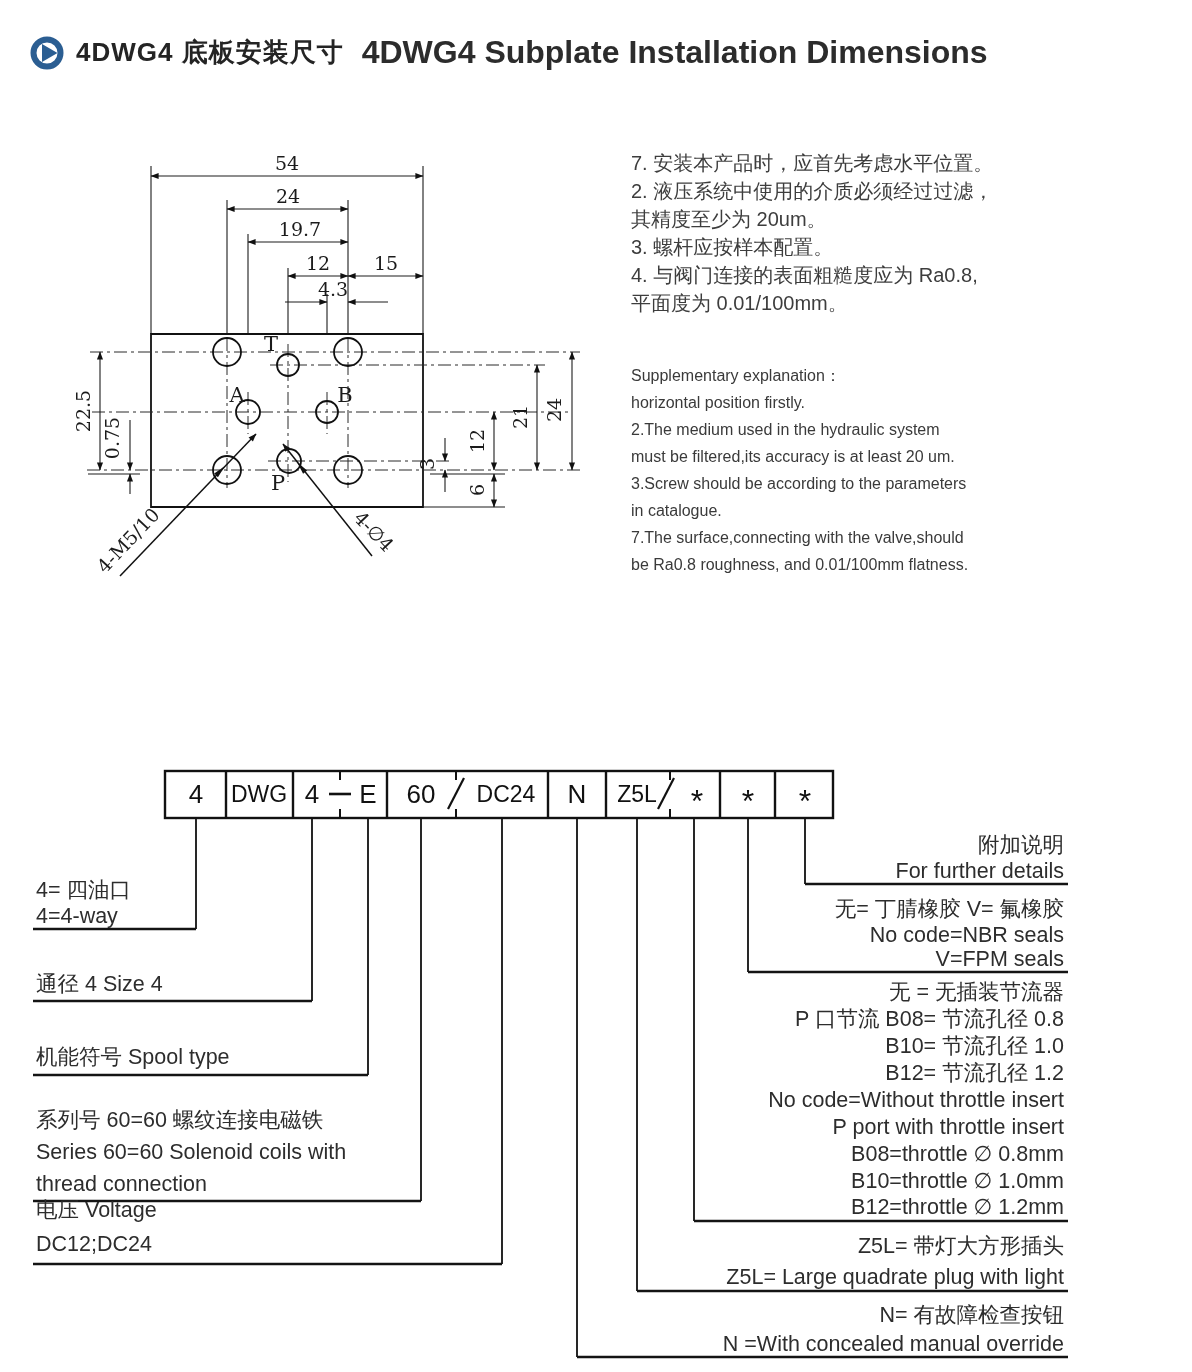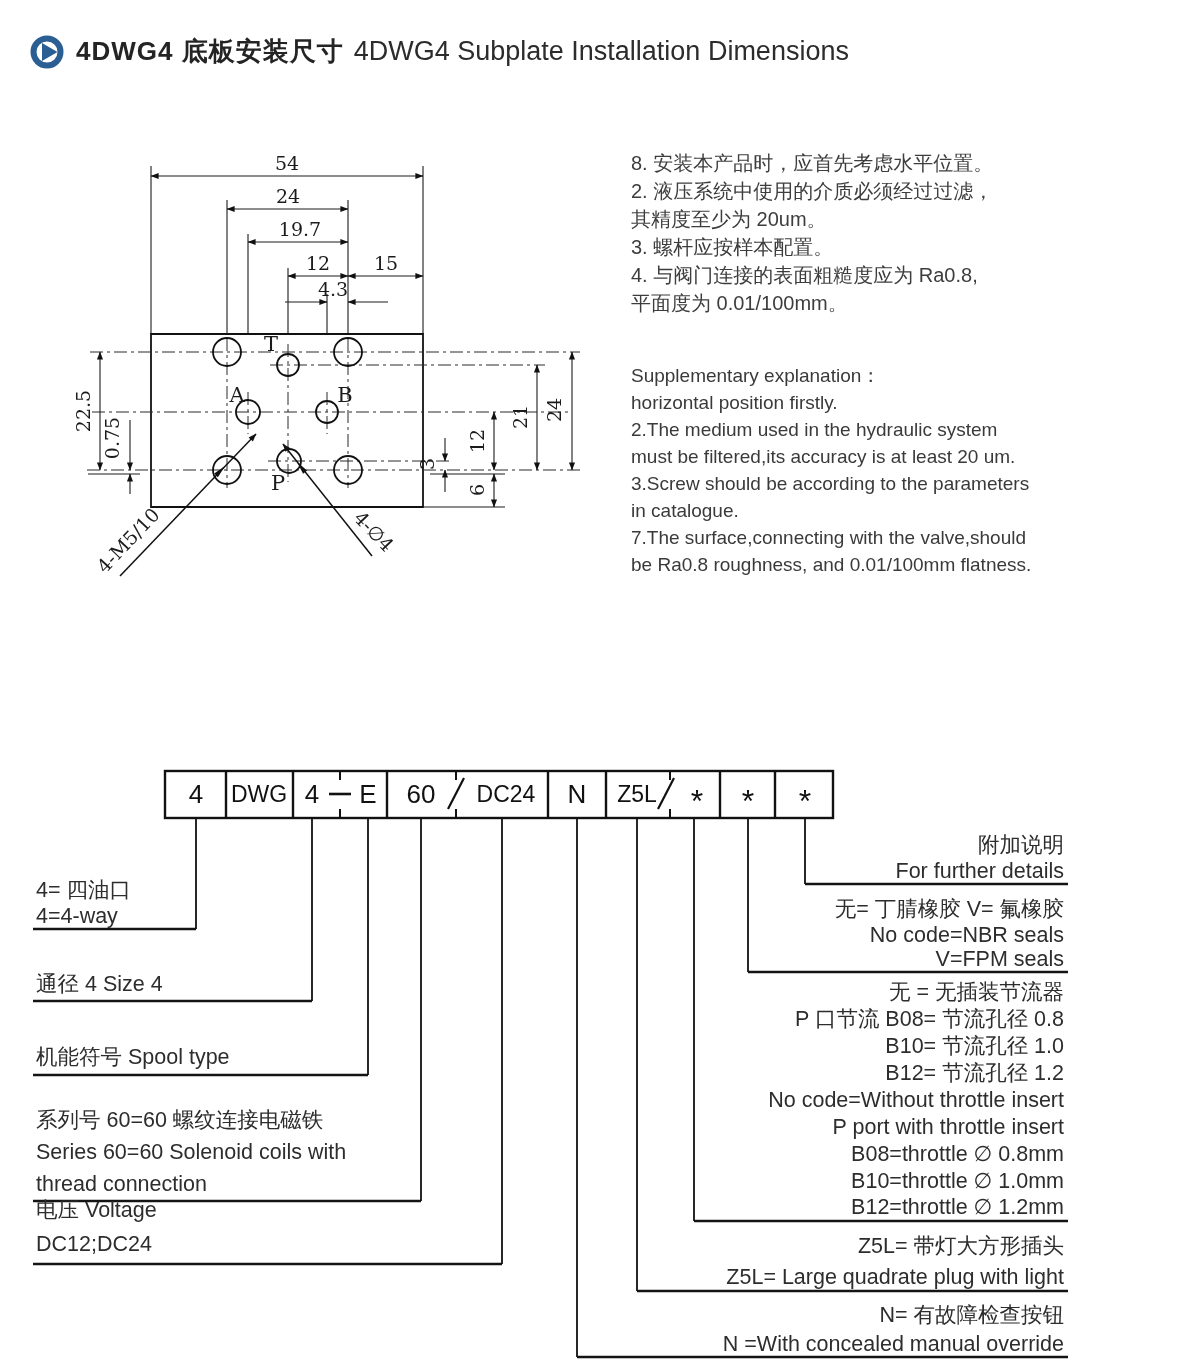--- a/index.html
+++ b/index.html
@@ -1,24 +1,24 @@
 <!DOCTYPE html>
 <html><head>
 <meta charset="utf-8">
 <style>
   html,body{margin:0;padding:0;background:#ffffff;}
   .page{position:relative;width:1192px;height:1372px;background:#fff;overflow:hidden;
         font-family:"Liberation Sans","DejaVu Sans",sans-serif;color:#2b2b2b;}
   .header{position:absolute;left:30px;top:34px;display:flex;align-items:center;}
   .logo{width:34px;height:34px;flex:0 0 auto;}
   .title-cn{font-size:26px;font-weight:700;color:#242424;margin-left:12px;letter-spacing:1px;}
-  .title-en{font-size:27px;font-weight:400;color:#2c2c2c;margin-left:10px;}
+  .title-en{font-size:32px;font-weight:700;color:#2c2c2c;margin-left:18px;}
   .notes{position:absolute;left:631px;width:445px;color:#3d3d3d;}
   .notes-cn{top:149px;font-size:20px;line-height:28px;}
-  .notes-en{top:362px;font-size:19px;line-height:27px;color:#3a3a3a;}
+  .notes-en{top:362px;font-size:16px;line-height:27px;color:#3a3a3a;}
   .note-line{white-space:nowrap;}
   svg{position:absolute;overflow:visible;}
   
   .ln{stroke:#1d1d1d;stroke-width:1.1;fill:none;}
   .thick{stroke:#111;stroke-width:1.8;fill:none;}
   .cl{stroke:#2a2a2a;stroke-width:1;fill:none;stroke-dasharray:13 4 3 4;}
   .lead{stroke:#111;stroke-width:1.5;fill:none;}
   .dim{font-family:"DejaVu Serif","Liberation Serif",serif;font-size:19px;fill:#1b1b1b;text-anchor:middle;}
   .port{font-family:"DejaVu Serif","Liberation Serif",serif;font-size:21px;fill:#1b1b1b;text-anchor:middle;}
   
@@ -122,21 +122,21 @@
     <text class="port" x="271" y="351">T</text>
     <text class="port" x="237" y="402">A</text>
     <text class="port" x="345" y="402">B</text>
     <text class="port" x="278" y="490">P</text>
 
     <text class="dim" x="133" y="545" transform="rotate(-46.5 133 545)">4-M5/10</text>
     <text class="dim" x="369" y="536" transform="rotate(46.5 369 536)">4-∅4</text>
   </svg>
 
   <div class="notes notes-cn">
-    <div class="note-line">8. 安装本产品时，应首先考虑水平位置。</div>
+    <div class="note-line">7. 安装本产品时，应首先考虑水平位置。</div>
     <div class="note-line">2. 液压系统中使用的介质必须经过过滤，</div>
     <div class="note-line">其精度至少为 20um。</div>
     <div class="note-line">3. 螺杆应按样本配置。</div>
     <div class="note-line">4. 与阀门连接的表面粗糙度应为 Ra0.8,</div>
     <div class="note-line">平面度为 0.01/100mm。</div>
   </div>
   <div class="notes notes-en">
     <div class="note-line">Supplementary explanation：</div>
     <div class="note-line">horizontal position firstly.</div>
     <div class="note-line">2.The medium used in the hydraulic system</div>

